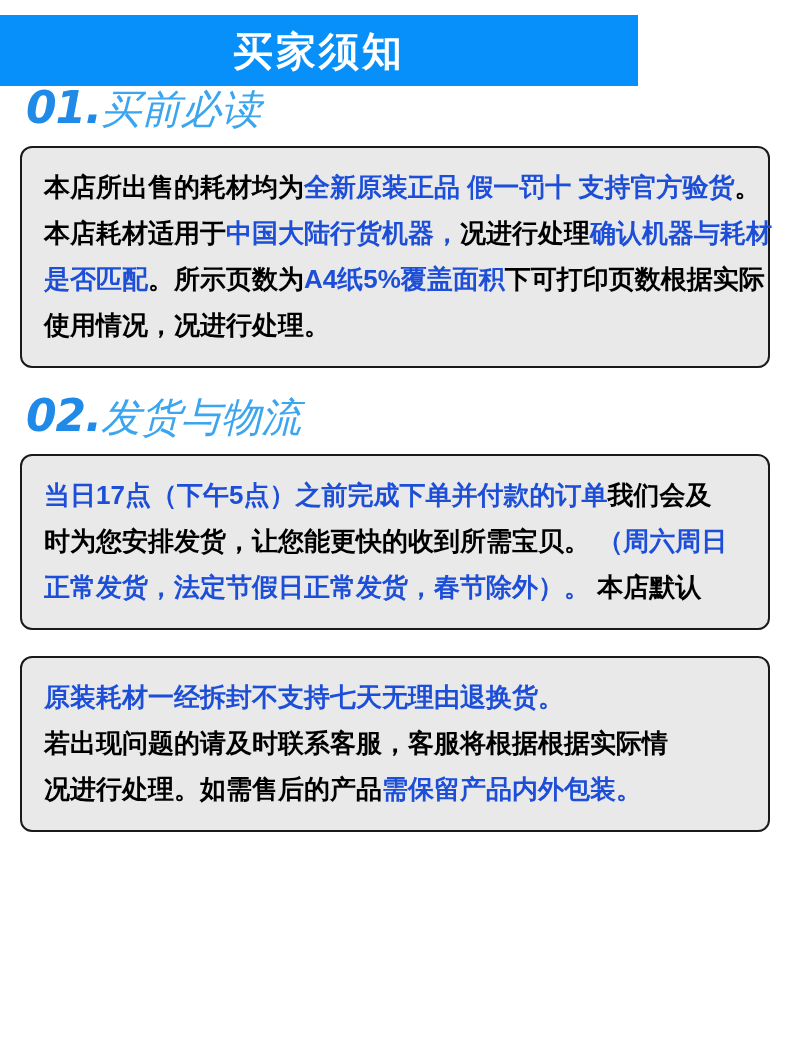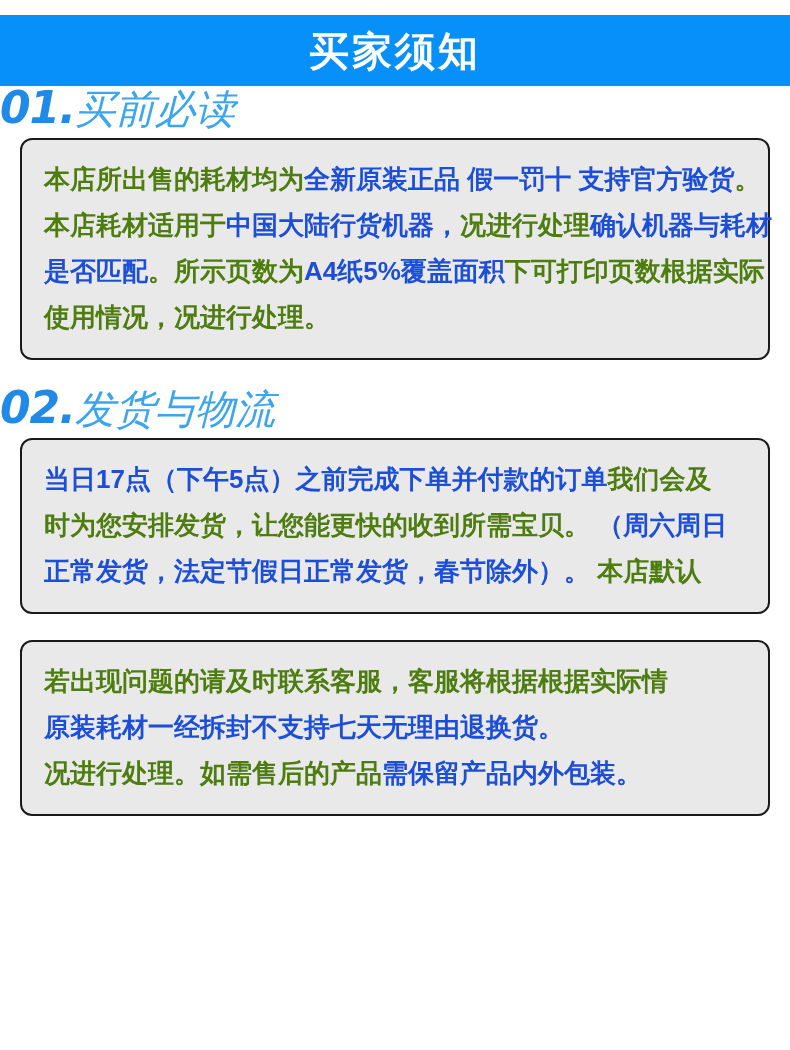--- a/index.html
+++ b/index.html
@@ -13,21 +13,21 @@
     font-family: "Liberation Sans", "DejaVu Sans", sans-serif;
     overflow: hidden;
     position: relative;
   }
 
   
   .banner {
     position: absolute;
     left: 0;
     top: 15px;
-    width: 790px;
+    width: 638px;
     height: 71px;
     background: #0790f9;
     display: flex;
     align-items: center;
     justify-content: center;
   }
   .banner-title {
     color: #ffffff;
     font-size: 40px;
     font-weight: bold;
@@ -41,21 +41,22 @@
     position: absolute;
     left: 0;
     top: 86px;
     width: 790px;
   }
 
   
   .section-head {
     display: flex;
     align-items: baseline;
-    height: 52px;
+    padding-left: 26px;
+    height: 60px;
   }
   .section-num {
     font-size: 44px;
     font-weight: bold;
     font-style: italic;
     color: #1f8ae8;
     letter-spacing: -1px;
     line-height: 1;
     font-family: "DejaVu Sans", sans-serif;
   }
@@ -78,21 +79,21 @@
     padding: 16px 22px 18px 22px;
   }
   .note-line {
     font-size: 26px;
     font-weight: bold;
     line-height: 46px;
     white-space: nowrap;
     letter-spacing: 0px;
     font-family: "Liberation Sans", "DejaVu Sans", sans-serif;
   }
-  .blue { color: #4d7c0f; }
+  .blue { color: #000000; }
   .red  { color: #1d4ed8; }
   .spacer-md { height: 26px; }
 </style>
 </head>
 <body>
 
 <div class="banner">
   <div class="banner-title">买家须知</div>
 </div>
 
@@ -112,17 +113,17 @@
       <span class="section-num">02.</span>
       <span class="section-title">发货与物流</span>
     </div>
     <div class="note-box">
       <div class="note-line"><span class="red">当日17点（下午5点）之前完成下单并付款的订单</span><span class="blue">我们会及</span></div>
       <div class="note-line"><span class="blue">时为您安排发货，让您能更快的收到所需宝贝。</span><span class="red"> （周六周日</span></div>
       <div class="note-line"><span class="red">正常发货，法定节假日正常发货，春节除外）。</span><span class="blue"> 本店默认</span></div>
     </div>
     <div class="spacer-md"></div>
     <div class="note-box">
+      <div class="note-line"><span class="red">原装耗材一经拆封不支持七天无理由退换货。</span></div>
       <div class="note-line"><span class="blue">若出现问题的请及时联系客服，客服将根据根据实际情</span></div>
-      <div class="note-line"><span class="red">原装耗材一经拆封不支持七天无理由退换货。</span></div>
       <div class="note-line"><span class="blue">况进行处理。如需售后的产品</span><span class="red">需保留产品内外包装。</span></div>
     </div>
   </div>
 
 </body></html>

